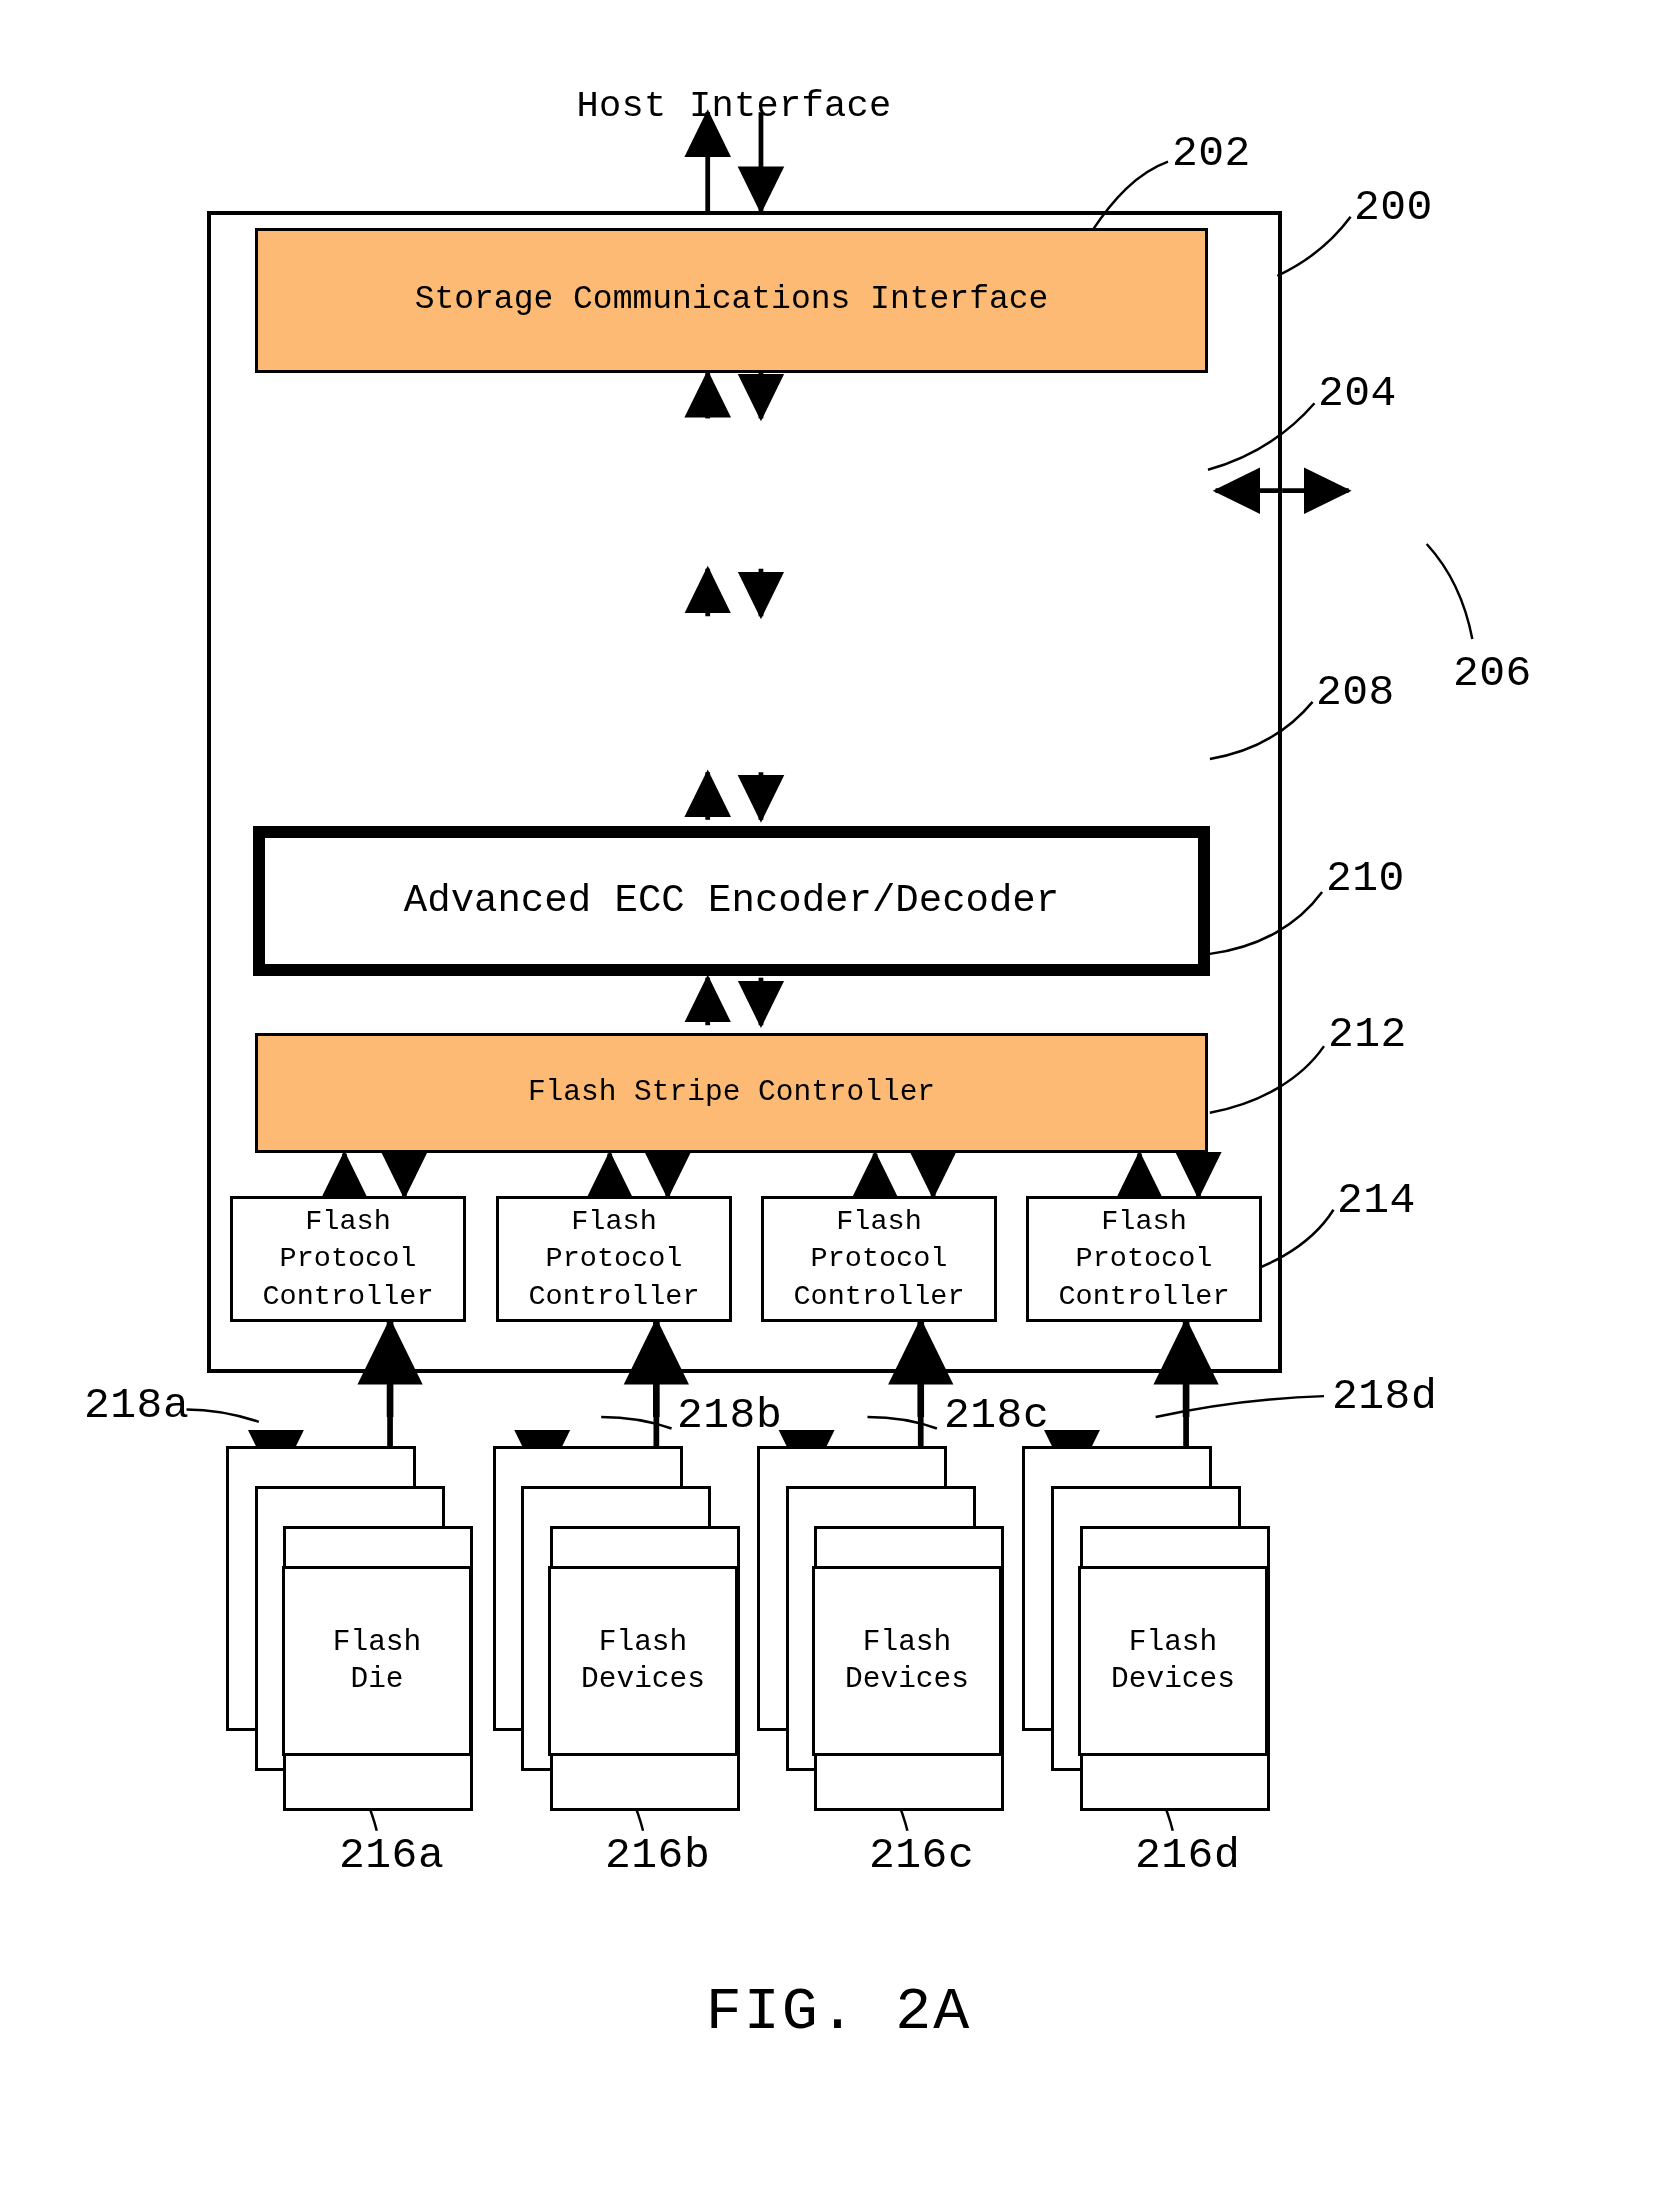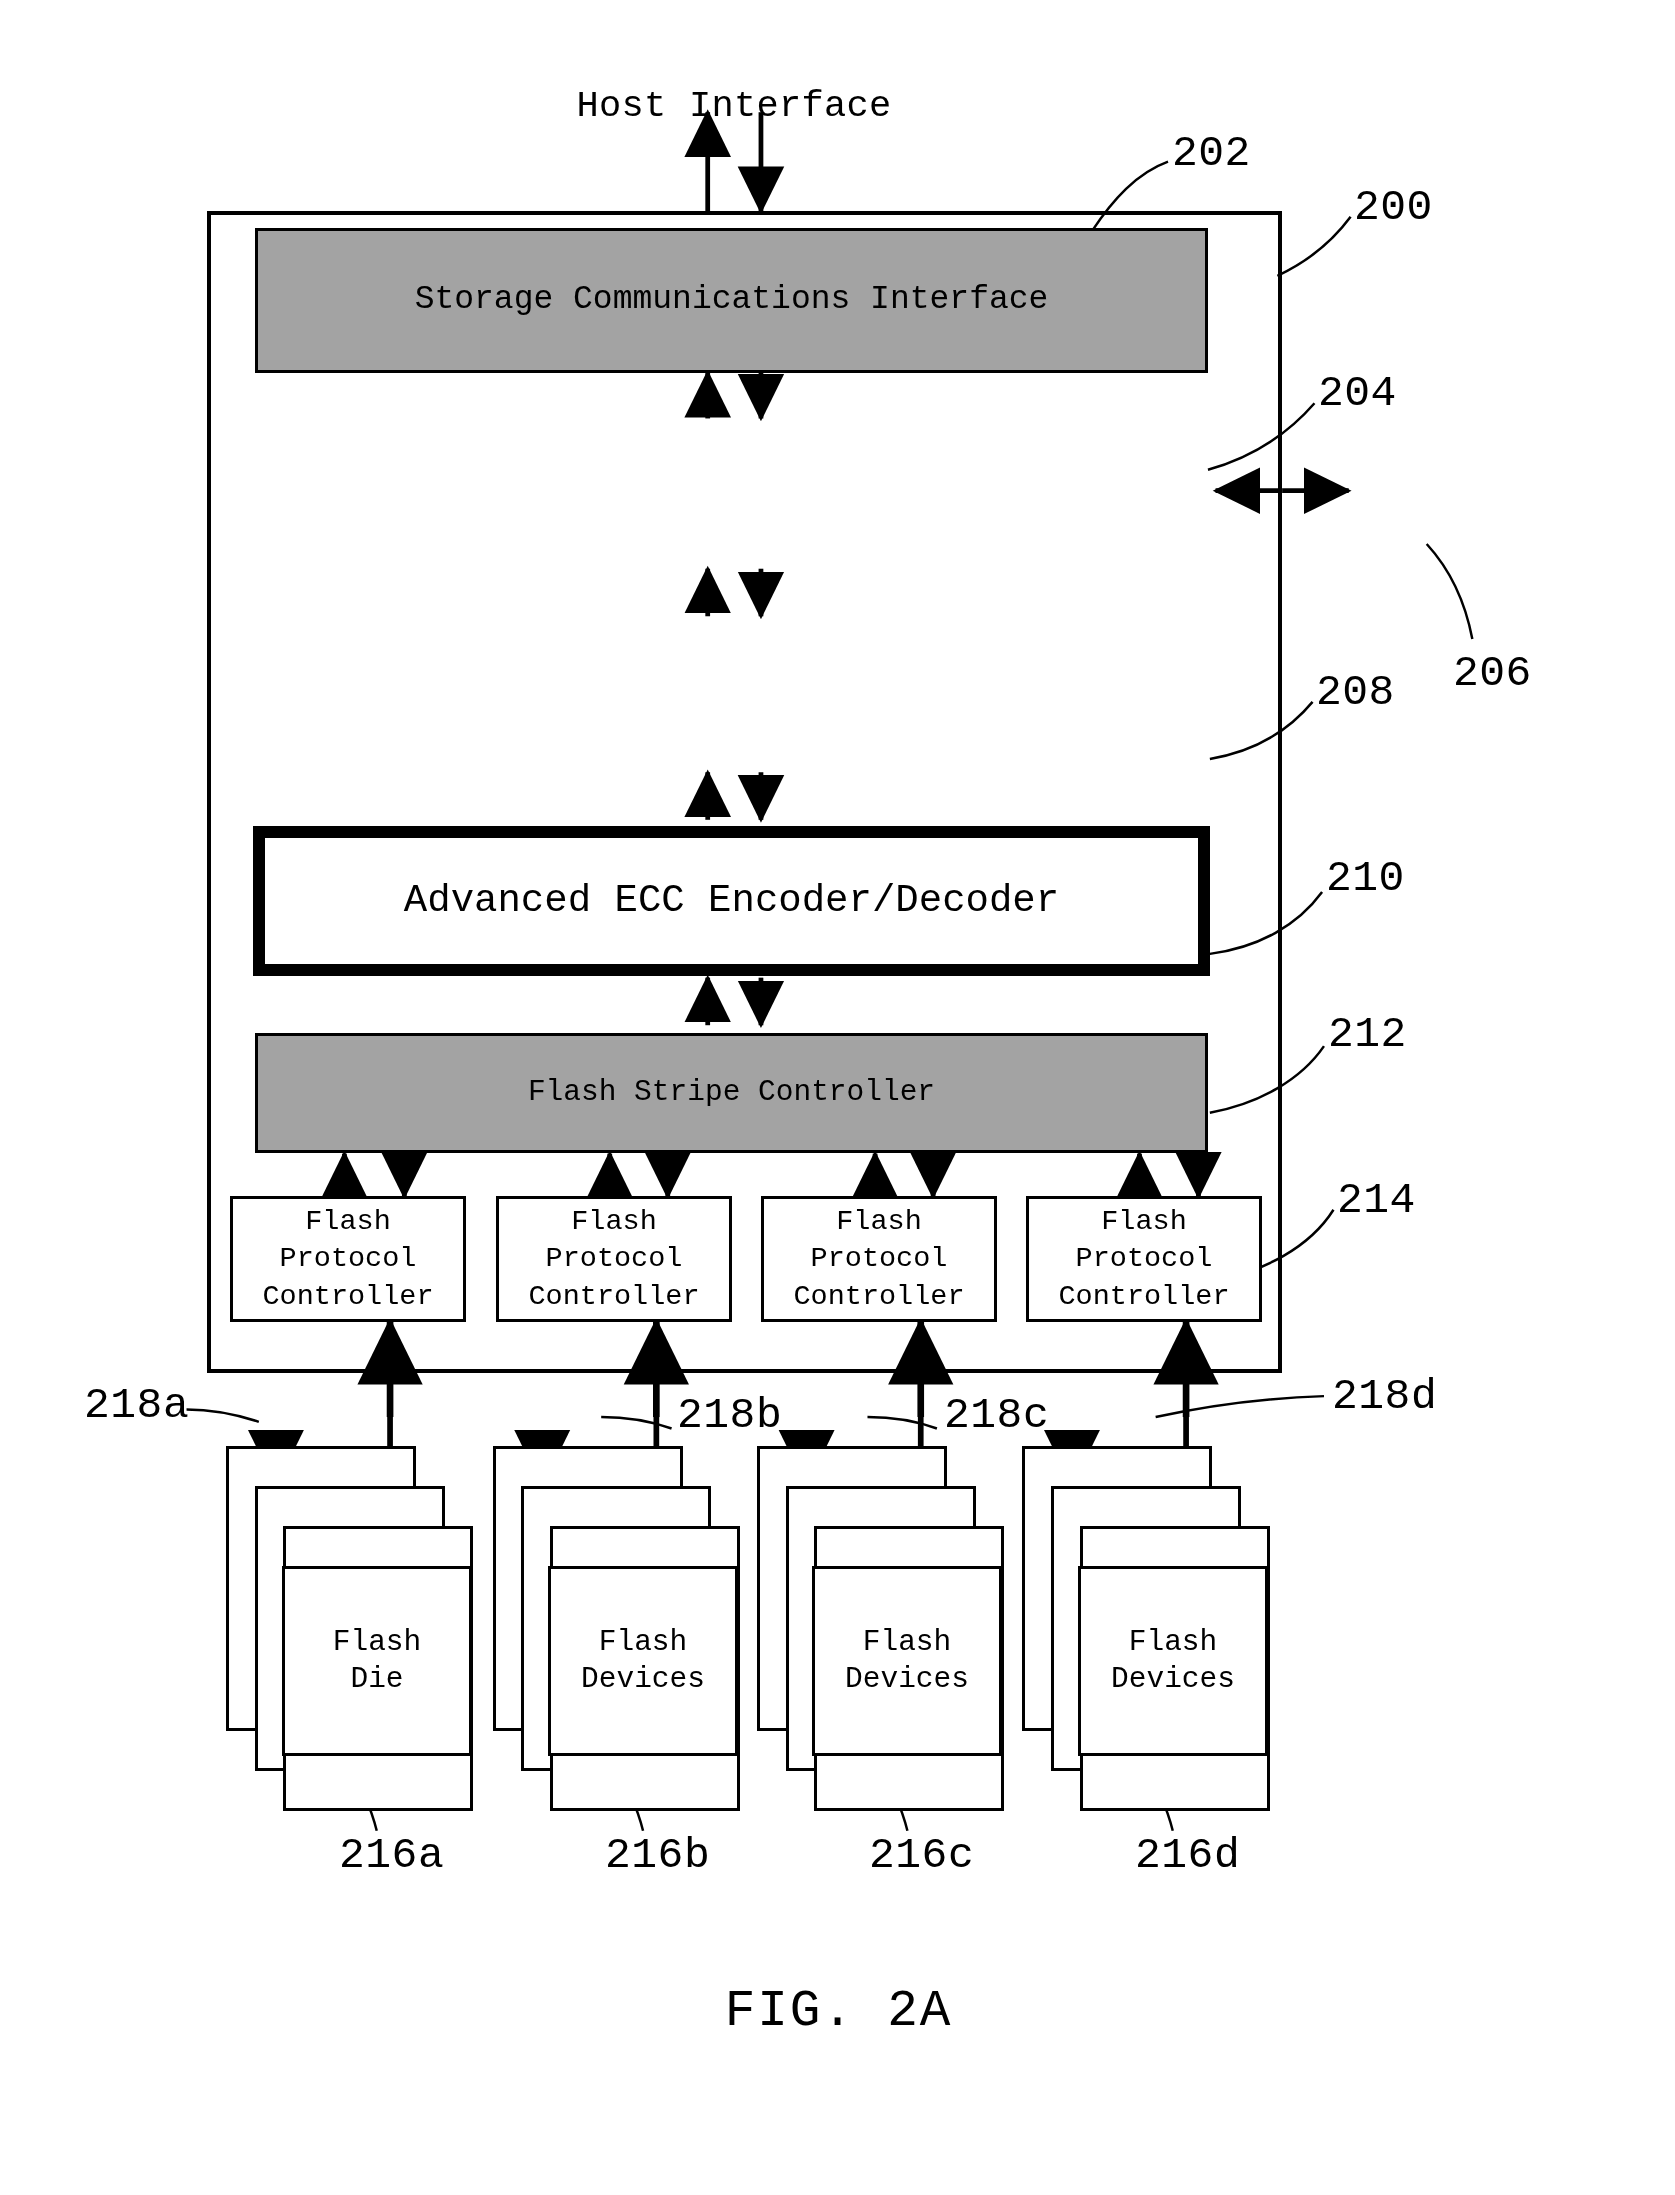--- a/index.html
+++ b/index.html
@@ -51,35 +51,35 @@
     font-size:29.5px;
     line-height:1.25;
     white-space:nowrap;
   }
   .t-ref{
     font-size:43px;
     white-space:nowrap;
     letter-spacing:0.5px;
   }
   .t-fig{
-    font-size:51px;
+    font-size:60px;
     letter-spacing:1.9px;
     white-space:nowrap;
   }
 
   
   .outer-box{
     border:4.8px solid #000;
     box-sizing:border-box;
     background:transparent;
   }
   .box{
     border:3.8px solid #000;
     box-sizing:border-box;
-    background:#a3a3a3;
+    background:#fdba74;
   }
   .box-thick{
     border:12.4px solid #000;
     box-sizing:border-box;
     background:#fff;
   }
   .box-fpc{
     border:3.8px solid #000;
     box-sizing:border-box;
     background:#fff;

